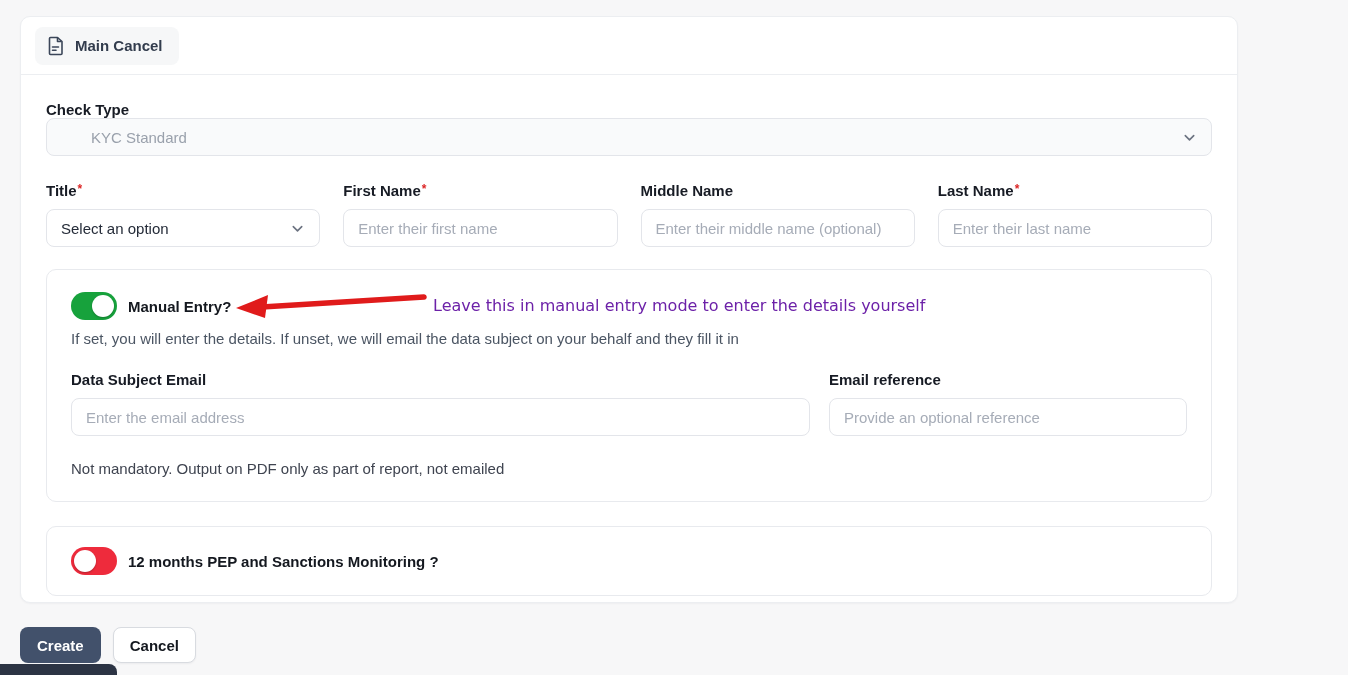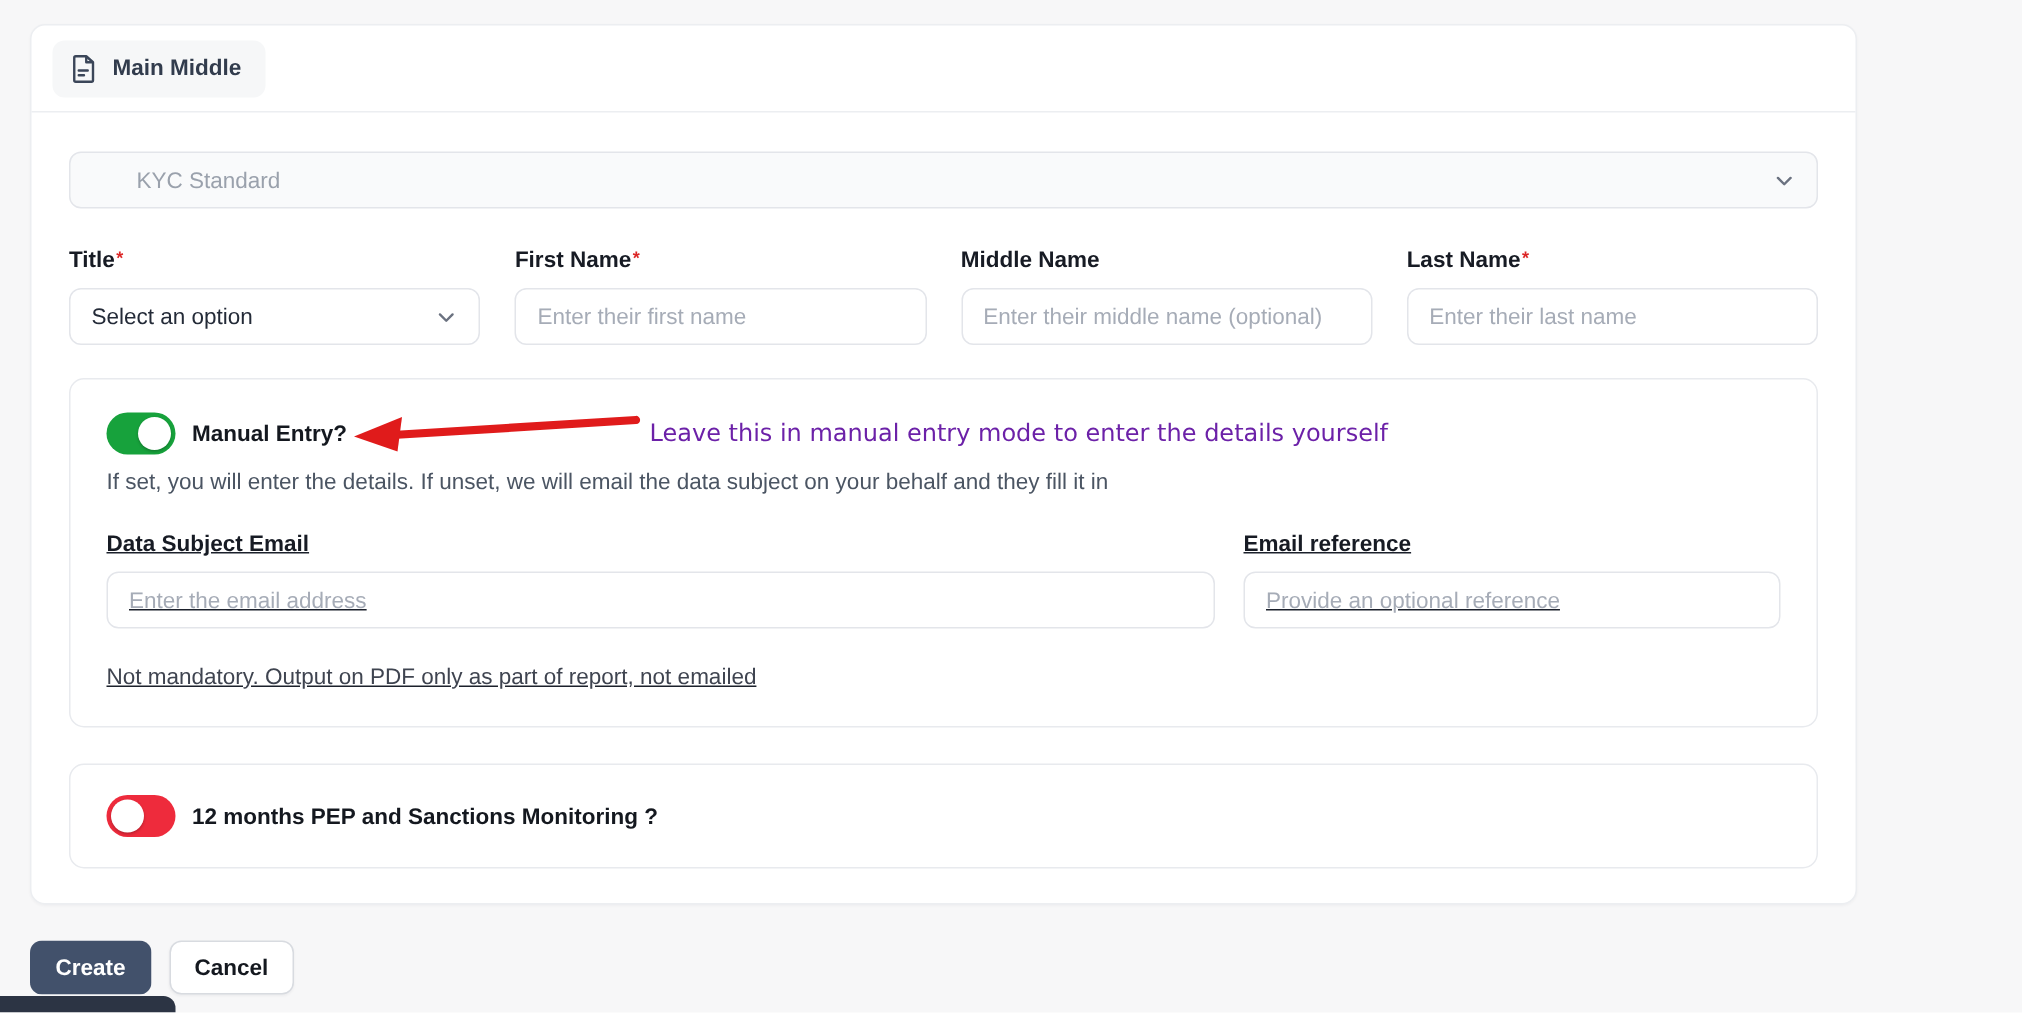--- a/index.html
+++ b/index.html
@@ -93,21 +93,20 @@
     display: flex; align-items: center; gap: 6px;
     pointer-events: none;
   }
   .annotation-text { font-size: 16px; color: #6c21a8; white-space: nowrap; font-family: "DejaVu Sans", sans-serif; }
   .section-desc { font-size: 15px; color: #4b5563; margin-top: 10px; }
   .email-ref-grid {
     display: grid;
     grid-template-columns: 1fr 358px;
     gap: 19px;
     margin-top: 24px;
-    text-decoration: underline;
   }
   .helper-text { font-size: 15px; color: #3f4450; margin-top: 24px; }
   .pep-box {
     border: 1px solid #e8eaee;
     border-radius: 10px;
     padding: 20px 24px;
     margin-top: 24px;
     display: flex; align-items: center;
   }
   .footer { position: absolute; left: 20px; top: 627px; display: flex; gap: 12px; }
@@ -138,26 +137,27 @@
 
   <div class="card-header">
     <div class="tab">
       <span class="tab-icon">
         <svg width="18" height="20" viewBox="0 0 18 20" fill="none">
           <path d="M3.5 1.5h7L15 5.5v12a1 1 0 0 1-1 1H3.5a1 1 0 0 1-1-1v-15a1 1 0 0 1 1-1z" stroke="#3b4659" stroke-width="1.6" stroke-linejoin="round"></path>
           <path d="M10.5 1.5v4h4" stroke="#3b4659" stroke-width="1.6" stroke-linejoin="round"></path>
           <path d="M5.5 11h6M5.5 14.2h3.5" stroke="#3b4659" stroke-width="1.6" stroke-linecap="round"></path>
         </svg>
       </span>
-      <span class="tab-label">Main Middle</span>
+      <span class="tab-label">Main Cancel</span>
     </div>
   </div>
 
   <div class="card-body">
 
+    <label class="field-label check-type">Check Type</label>
     <div class="control select disabled">
       <span class="muted-value">KYC Standard</span>
       <span class="chevron">
         <svg width="15" height="15" viewBox="0 0 16 16" fill="none">
             <path d="M3.5 6l4.5 4.5L12.5 6" stroke="#6b7280" stroke-width="1.7" stroke-linecap="round" stroke-linejoin="round"></path>
           </svg>
       </span>
     </div>
 
     <div class="fields-row">

